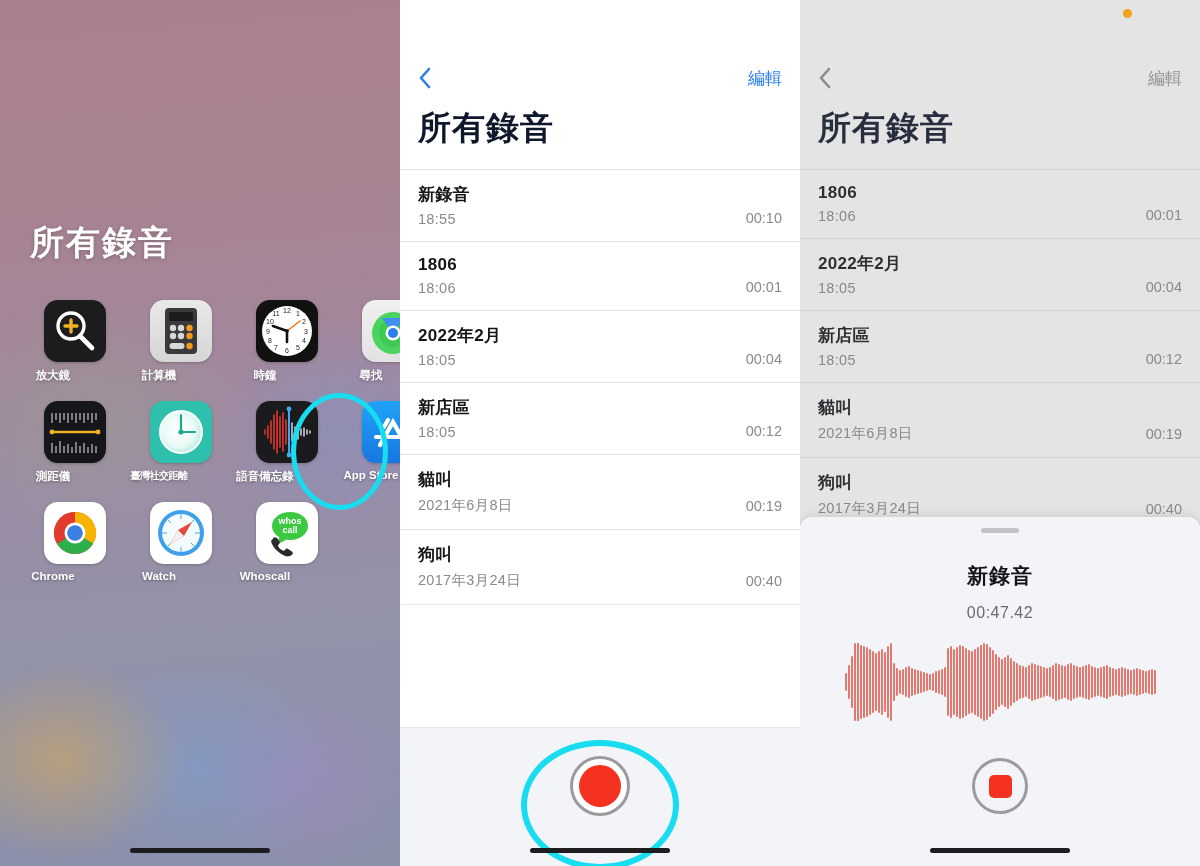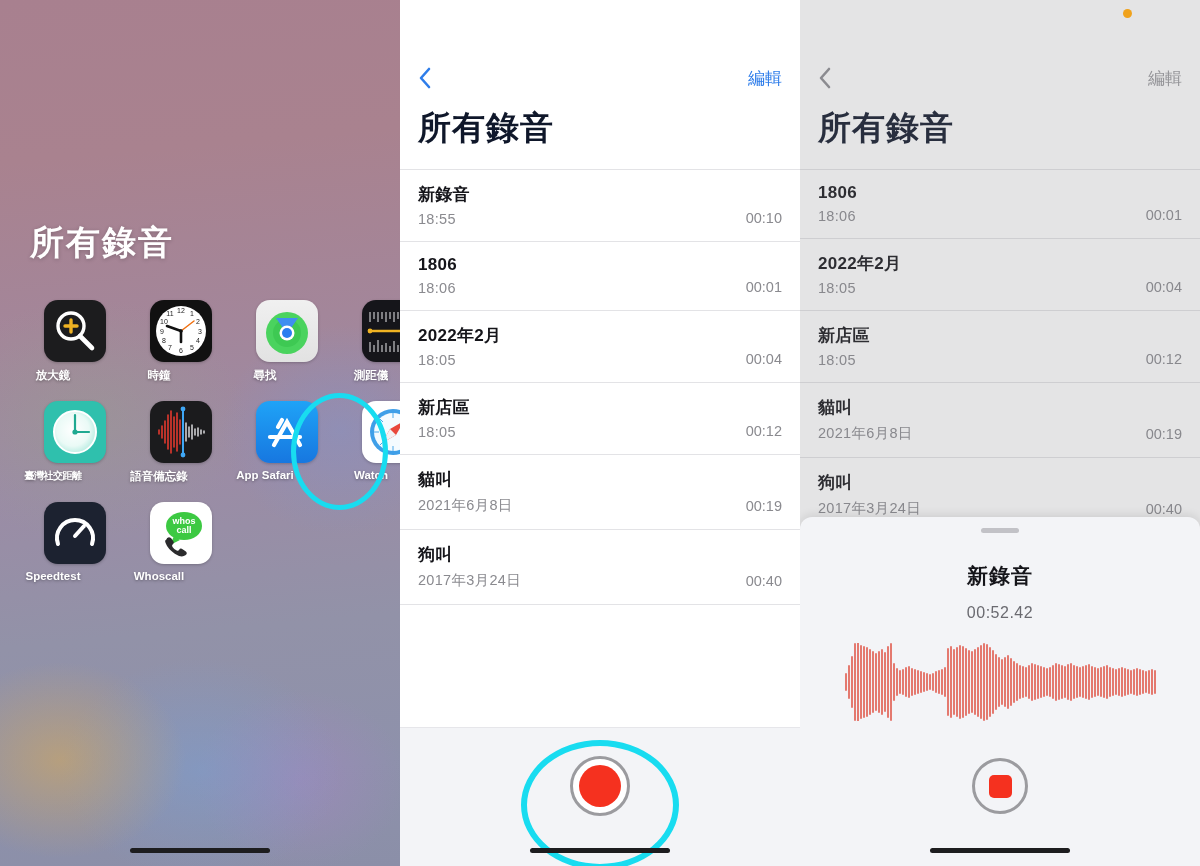--- a/index.html
+++ b/index.html
@@ -176,20 +176,41 @@
           <svg width="62" height="62" viewBox="0 0 62 62">
             <circle cx="27" cy="26" r="13" fill="none" stroke="#fff" stroke-width="3.4"></circle>
             <line x1="36" y1="36" x2="48" y2="48" stroke="#fff" stroke-width="4.6" stroke-linecap="round"></line>
             <line x1="27" y1="20" x2="27" y2="32" stroke="#f0b323" stroke-width="3.4" stroke-linecap="round"></line>
             <line x1="21" y1="26" x2="33" y2="26" stroke="#f0b323" stroke-width="3.4" stroke-linecap="round"></line>
           </svg>
         </div>
         <div class="app-label">放大鏡</div>
       </div>
 
+      <div class="app-cell">
+        <div class="app-icon ic-calc">
+          <svg width="62" height="62" viewBox="0 0 62 62">
+            <rect x="15" y="8" width="32" height="46" rx="4" fill="#3a3a3c"></rect>
+            <rect x="19" y="12" width="24" height="9" rx="1.5" fill="#1d1d1f"></rect>
+            <g fill="#d8d8da">
+              <circle cx="23" cy="28" r="3.2"></circle>
+                <circle cx="31" cy="28" r="3.2"></circle>
+              <circle cx="23" cy="36" r="3.2"></circle>
+                <circle cx="31" cy="36" r="3.2"></circle>
+              <rect x="19.5" y="43" width="15" height="6" rx="3"></rect>
+            </g>
+            <g fill="#f59a1e">
+              <circle cx="39.5" cy="28" r="3.2"></circle>
+                <circle cx="39.5" cy="36" r="3.2"></circle>
+              <circle cx="39.5" cy="46" r="3.2"></circle>
+            </g>
+          </svg>
+        </div>
+        <div class="app-label">計算機</div>
+      </div>
 
       <div class="app-cell">
         <div class="app-icon ic-clock">
           <svg width="62" height="62" viewBox="0 0 62 62">
             <circle cx="31" cy="31" r="25" fill="#fff"></circle>
             <g fill="#1a1a1a" font-size="7" font-family="Liberation Sans, sans-serif" text-anchor="middle">
               <text x="31" y="13">12</text>
                 <text x="42" y="16">1</text>
                 <text x="48" y="24">2</text>
               <text x="50" y="34">3</text>
@@ -317,23 +338,37 @@
       <div class="app-cell">
         <div class="app-icon ic-appstore">
           <svg width="62" height="62" viewBox="0 0 62 62">
             <g stroke="#fff" stroke-width="4.2" stroke-linecap="round" fill="none">
               <path d="M18 44 L31 21 L44 44"></path>
               <line x1="14" y1="36" x2="44" y2="36"></line>
               <line x1="26" y1="19" x2="22" y2="26"></line>
             </g>
           </svg>
         </div>
-        <div class="app-label">App Safari</div>
-      </div>
-
+        <div class="app-label">App Store</div>
+      </div>
+
+      <div class="app-cell">
+        <div class="app-icon ic-chrome">
+          <svg width="62" height="62" viewBox="0 0 62 62">
+            <circle cx="31" cy="31" r="21" fill="#e23b2e"></circle>
+            <path d="M31 10 A21 21 0 0 1 49.2 41.5 L31 31 Z" fill="#f7b500"></path>
+            <path d="M49.2 41.5 A21 21 0 0 1 12.8 41.5 L31 31 Z" fill="#2faf4c"></path>
+            <path d="M12.8 41.5 A21 21 0 0 1 31 10 L31 31 Z" fill="#e23b2e"></path>
+            <path d="M31 10 L52 10 L52 22 L31 22 Z" fill="#e23b2e" opacity="0"></path>
+            <circle cx="31" cy="31" r="10.5" fill="#fff"></circle>
+            <circle cx="31" cy="31" r="7.8" fill="#3c7fe0"></circle>
+          </svg>
+        </div>
+        <div class="app-label">Chrome</div>
+      </div>
 
       <div class="app-cell">
         <div class="app-icon ic-safari">
           <svg width="62" height="62" viewBox="0 0 62 62">
             <circle cx="31" cy="31" r="23" fill="#3f9fe8"></circle>
             <circle cx="31" cy="31" r="19" fill="#f4fbff"></circle>
             <g stroke="#4aa8ea" stroke-width="1">
               <line x1="31" y1="12" x2="31" y2="17"></line>
                 <line x1="31" y1="45" x2="31" y2="50"></line>
               <line x1="12" y1="31" x2="17" y2="31"></line>
@@ -343,29 +378,20 @@
               <line x1="44" y1="18" x2="41" y2="21"></line>
                 <line x1="21" y1="41" x2="18" y2="44"></line>
             </g>
             <path d="M42 20 L28 28 L20 42 L34 34 Z" fill="#e8483c"></path>
             <path d="M28 28 L20 42 L34 34 Z" fill="#f2f2f4"></path>
           </svg>
         </div>
         <div class="app-label">Watch</div>
       </div>
 
-      <div class="app-cell">
-        <div class="app-icon ic-speed">
-          <svg width="62" height="62" viewBox="0 0 62 62">
-            <path d="M14 42 A18 18 0 1 1 48 42" fill="none" stroke="#fff" stroke-width="4" stroke-linecap="round"></path>
-            <line x1="31" y1="34" x2="40" y2="24" stroke="#fff" stroke-width="4" stroke-linecap="round"></line>
-          </svg>
-        </div>
-        <div class="app-label">Speedtest</div>
-      </div>
 
 
       <div class="app-cell">
         <div class="app-icon ic-whoscall">
           <svg width="62" height="62" viewBox="0 0 62 62">
             <ellipse cx="34" cy="24" rx="18" ry="14" fill="#3cc942"></ellipse>
             <path d="M24 34 L20 43 L30 38 Z" fill="#3cc942"></path>
             <text x="34" y="22" font-size="9" font-weight="700" fill="#fff" text-anchor="middle" font-family="Liberation Sans, sans-serif">whos</text>
             <text x="34" y="31" font-size="9" font-weight="700" fill="#fff" text-anchor="middle" font-family="Liberation Sans, sans-serif">call</text>
             <path d="M16 38 q1.5 -4 5 -2 l2.5 3.5 q1 1.6 -0.7 2.8 -1.4 1 -0.3 2.6 1.6 2.4 4.2 3.6 1.7 0.8 2.5 -0.8 1 -1.9 2.6 -0.9 l3.4 2.2 q3.1 2.2 0.2 4.3 -4 2.8 -10.6 -1.6 -7 -4.6 -9.2 -10.6 -1.1 -3 0.4 -3.1 z" fill="#2b2b2d"></path>
@@ -496,21 +522,21 @@
           <div class="vm-name">狗叫</div>
           <div class="vm-date">2017年3月24日</div>
         </div>
         <div class="vm-dur">00:40</div>
       </div>
     </div>
 
     <div class="rec-sheet">
       <div class="grabber"></div>
       <div class="rec-title">新錄音</div>
-      <div class="rec-timer">00:52.42</div>
+      <div class="rec-timer">00:47.42</div>
       <div class="waveform" id="waveform">
           <div class="wbar" style="height: 18px;"></div>
           <div class="wbar" style="height: 34px;"></div>
           <div class="wbar" style="height: 52px;"></div>
           <div class="wbar" style="height: 78px;"></div>
           <div class="wbar" style="height: 80px;"></div>
           <div class="wbar" style="height: 74px;"></div>
           <div class="wbar" style="height: 72px;"></div>
           <div class="wbar" style="height: 70px;"></div>
           <div class="wbar" style="height: 66px;"></div>

